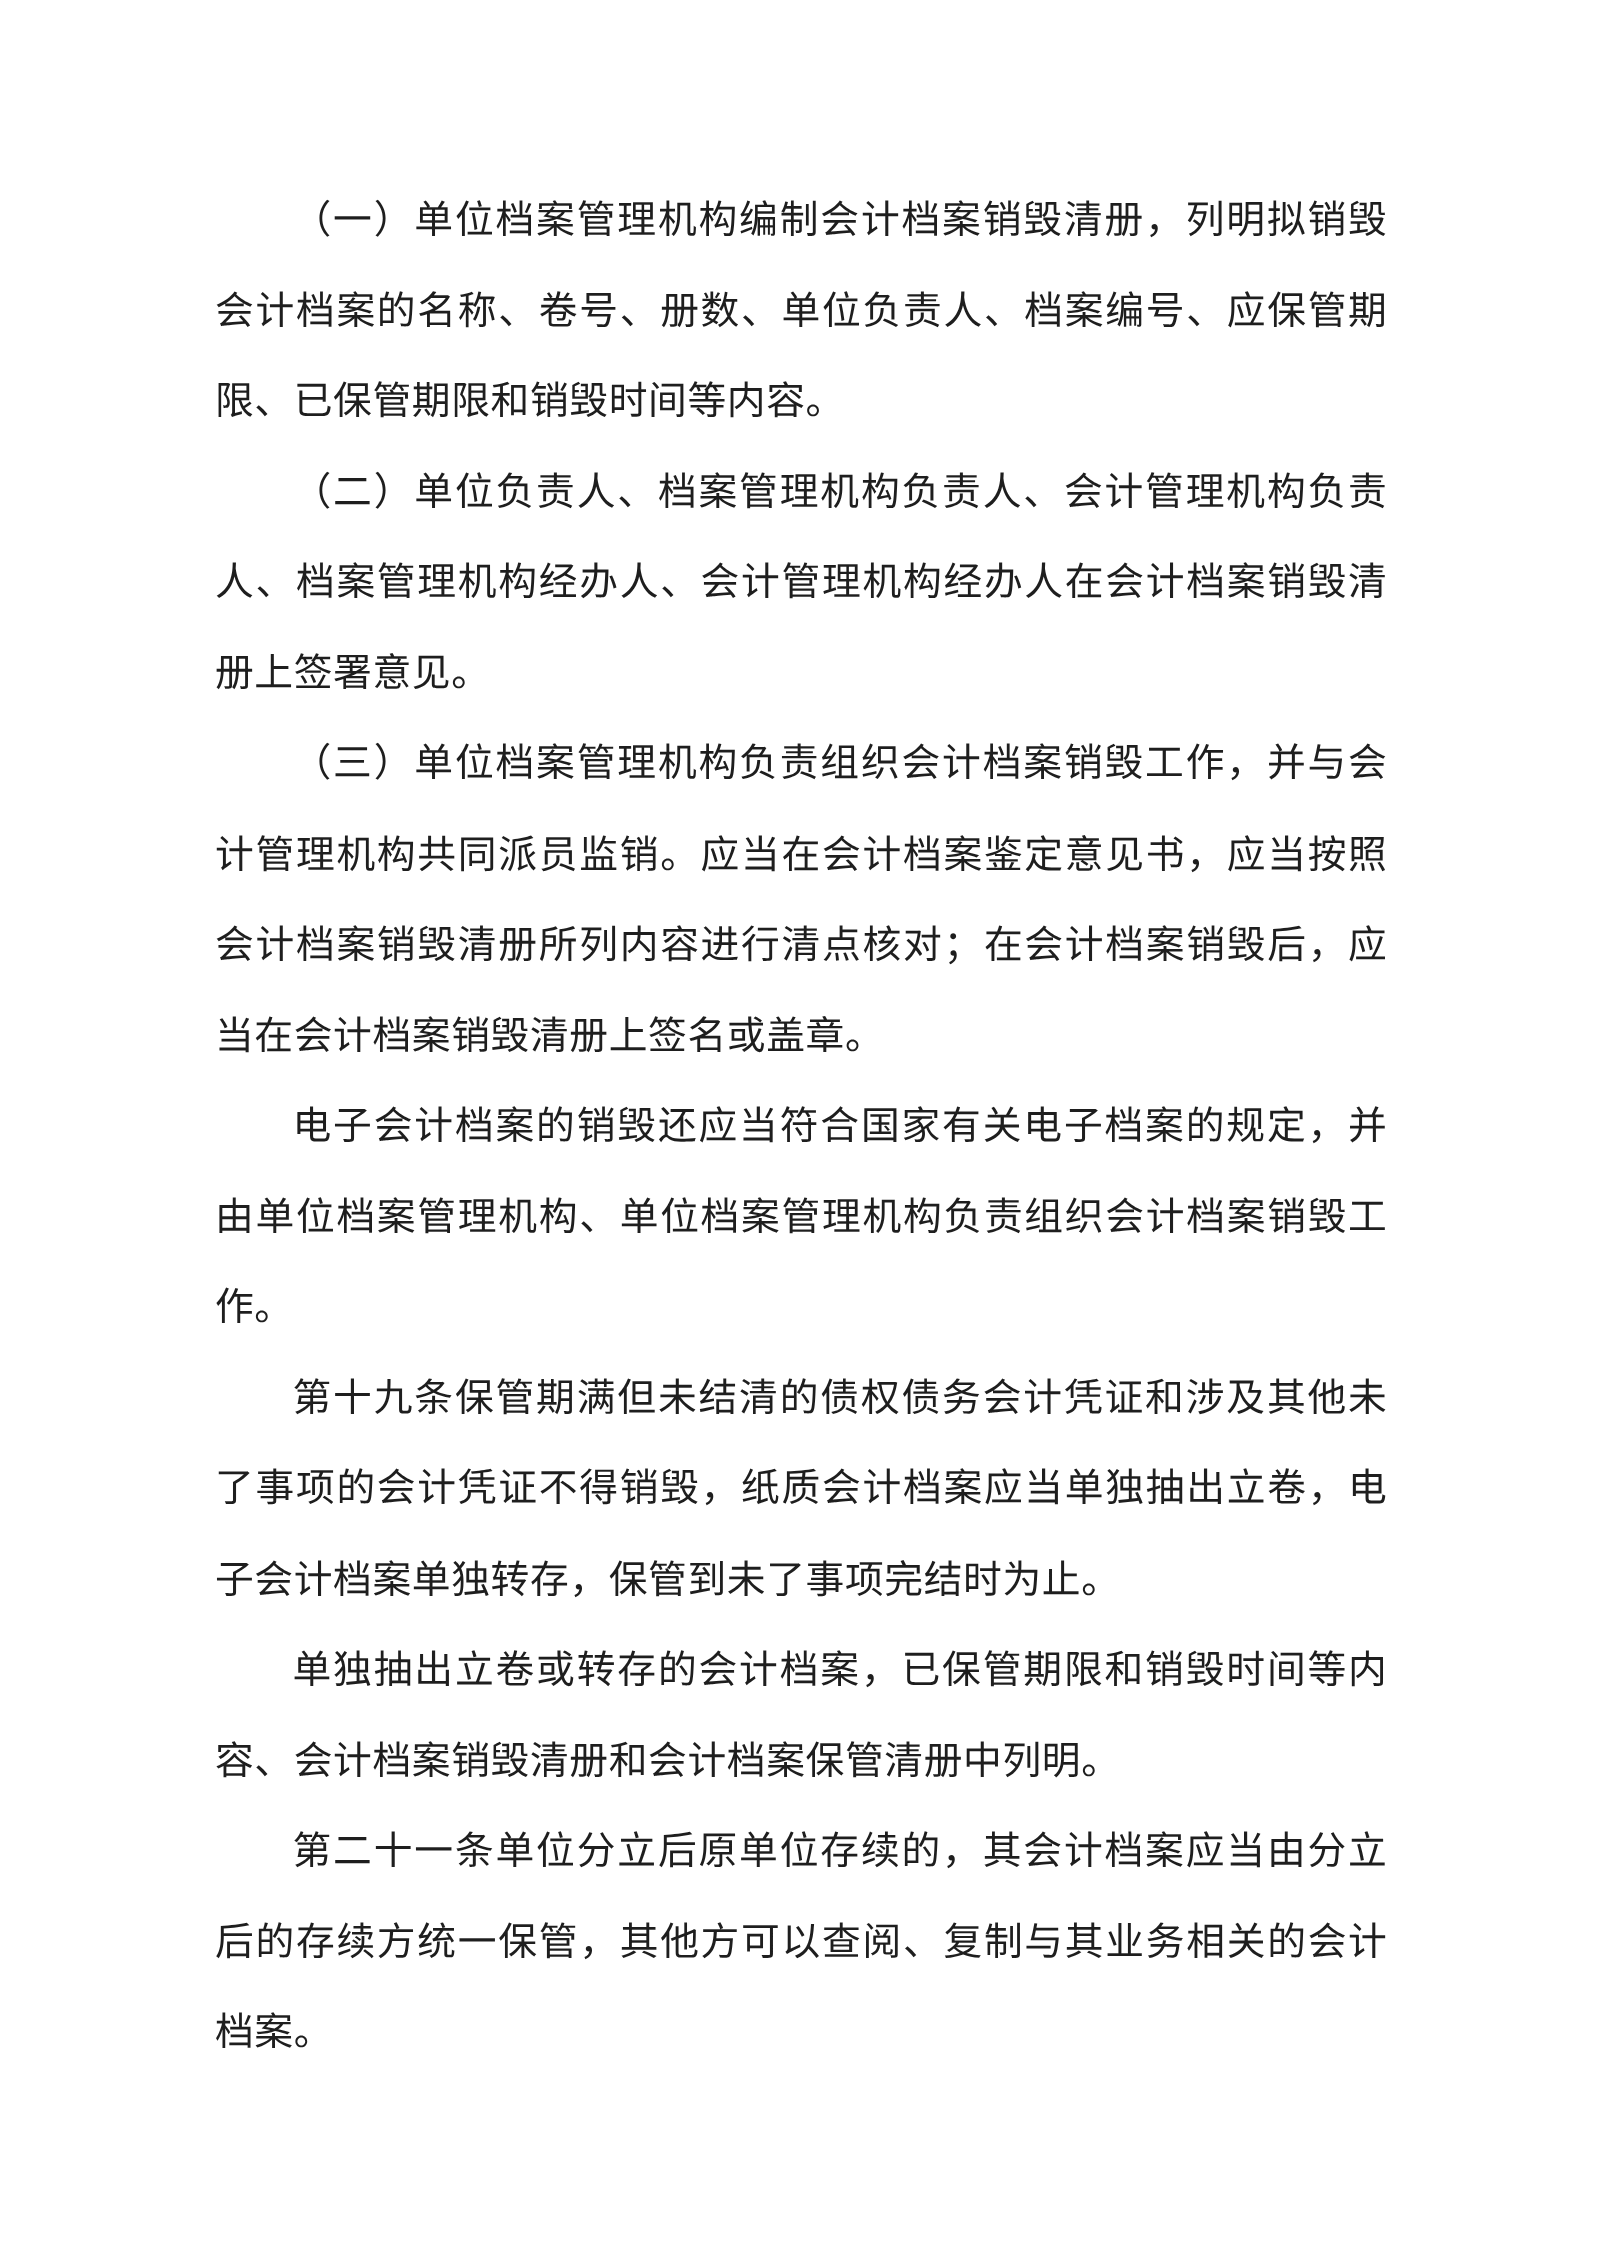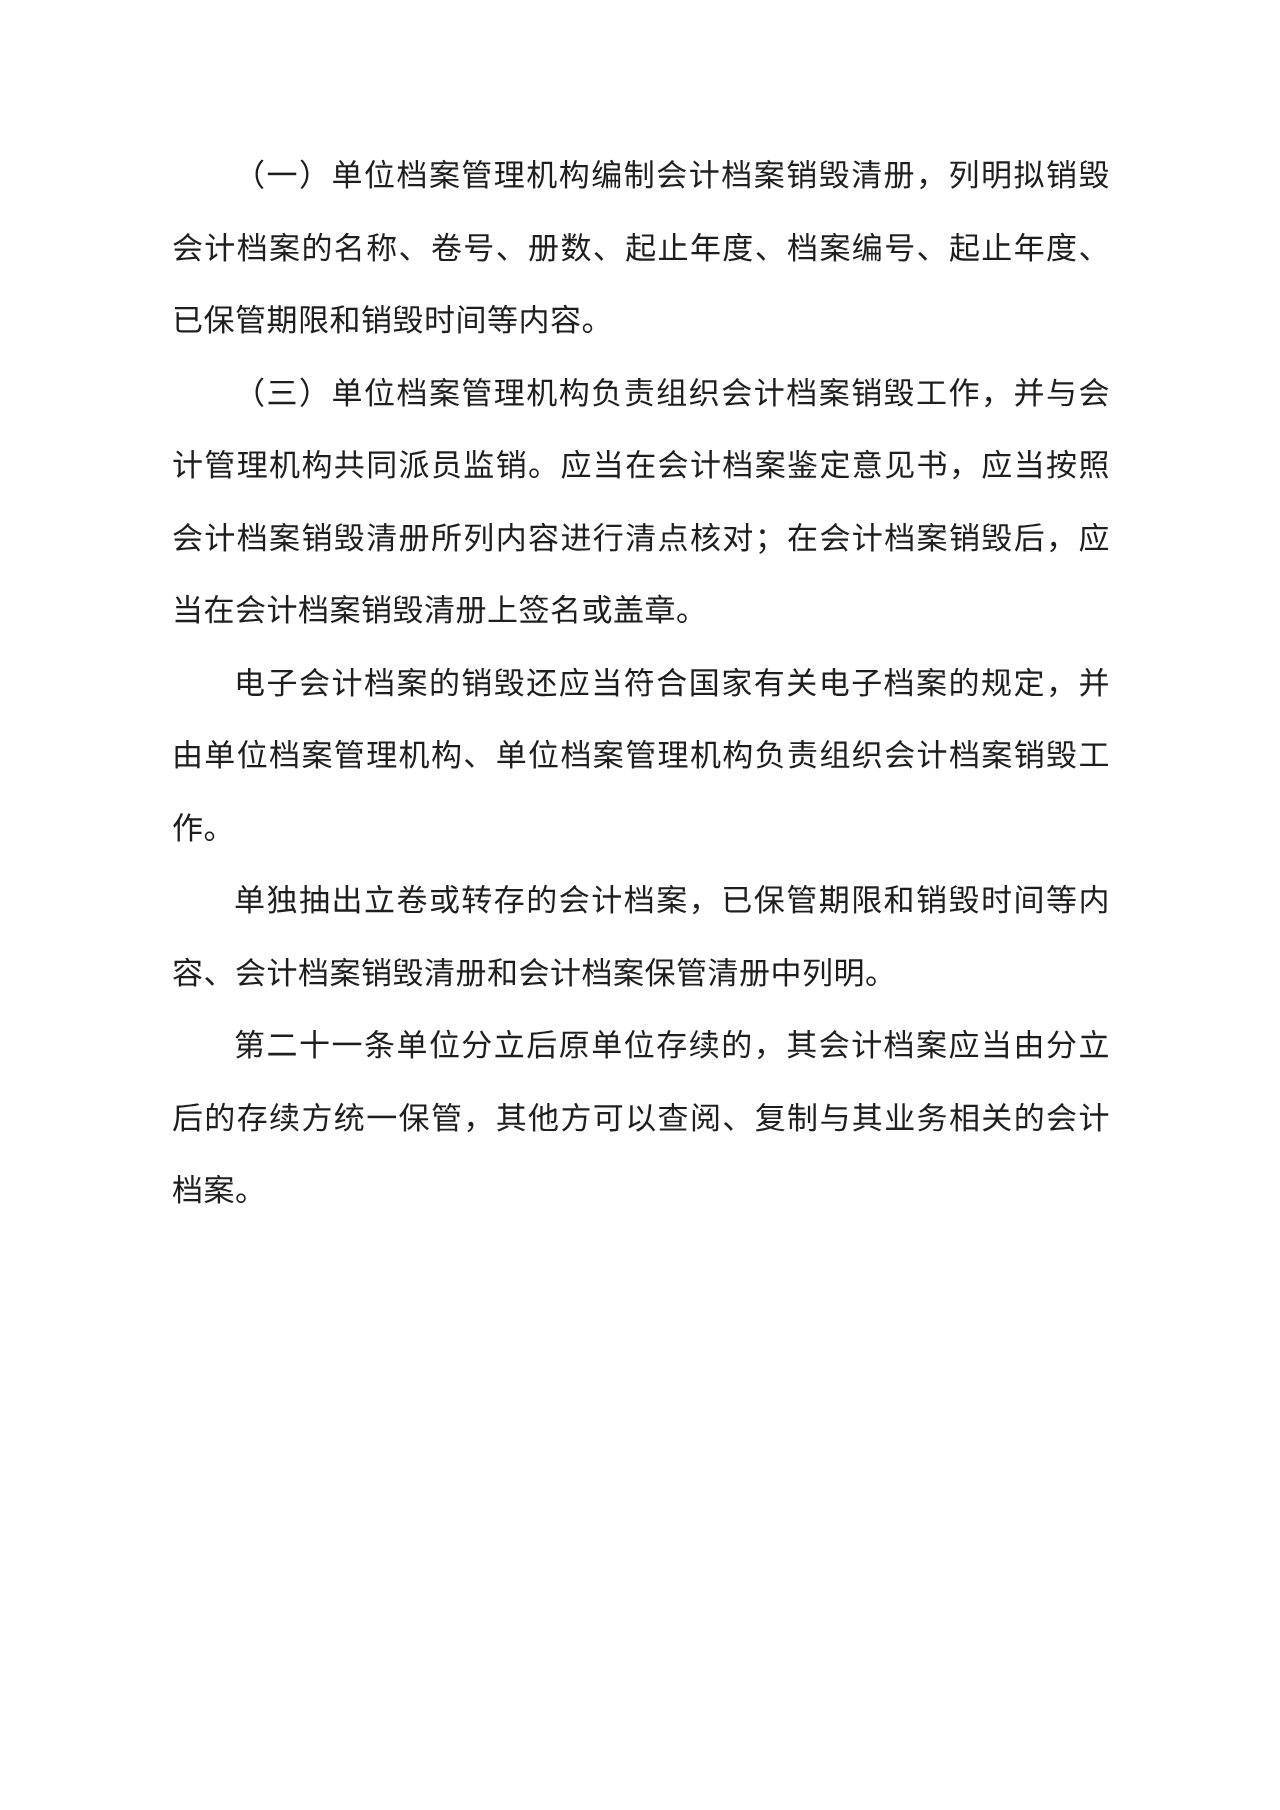--- a/index.html
+++ b/index.html
@@ -36,19 +36,21 @@
     text-indent: 2em;
     text-justify: inter-ideograph;
   }
 </style>
 </head>
 <body>
 
 <div class="page">
   <div class="content">
 
-  <p class="para">（一）单位档案管理机构编制会计档案销毁清册，列明拟销毁会计档案的名称、卷号、册数、起止年度、档案编号、起止年度、已保管期限和销毁时间等内容。</p>
+  <p class="para">（一）单位档案管理机构编制会计档案销毁清册，列明拟销毁会计档案的名称、卷号、册数、单位负责人、档案编号、应保管期限、已保管期限和销毁时间等内容。</p>
+      <p class="para">（二）单位负责人、档案管理机构负责人、会计管理机构负责人、档案管理机构经办人、会计管理机构经办人在会计档案销毁清册上签署意见。</p>
       <p class="para">（三）单位档案管理机构负责组织会计档案销毁工作，并与会计管理机构共同派员监销。应当在会计档案鉴定意见书，应当按照会计档案销毁清册所列内容进行清点核对；在会计档案销毁后，应当在会计档案销毁清册上签名或盖章。</p>
       <p class="para">电子会计档案的销毁还应当符合国家有关电子档案的规定，并由单位档案管理机构、单位档案管理机构负责组织会计档案销毁工作。</p>
+      <p class="para">第十九条保管期满但未结清的债权债务会计凭证和涉及其他未了事项的会计凭证不得销毁，纸质会计档案应当单独抽出立卷，电子会计档案单独转存，保管到未了事项完结时为止。</p>
       <p class="para">单独抽出立卷或转存的会计档案，已保管期限和销毁时间等内容、会计档案销毁清册和会计档案保管清册中列明。</p>
       <p class="para">第二十一条单位分立后原单位存续的，其会计档案应当由分立后的存续方统一保管，其他方可以查阅、复制与其业务相关的会计档案。</p>
     </div>
 </div>
 
 </body></html>

